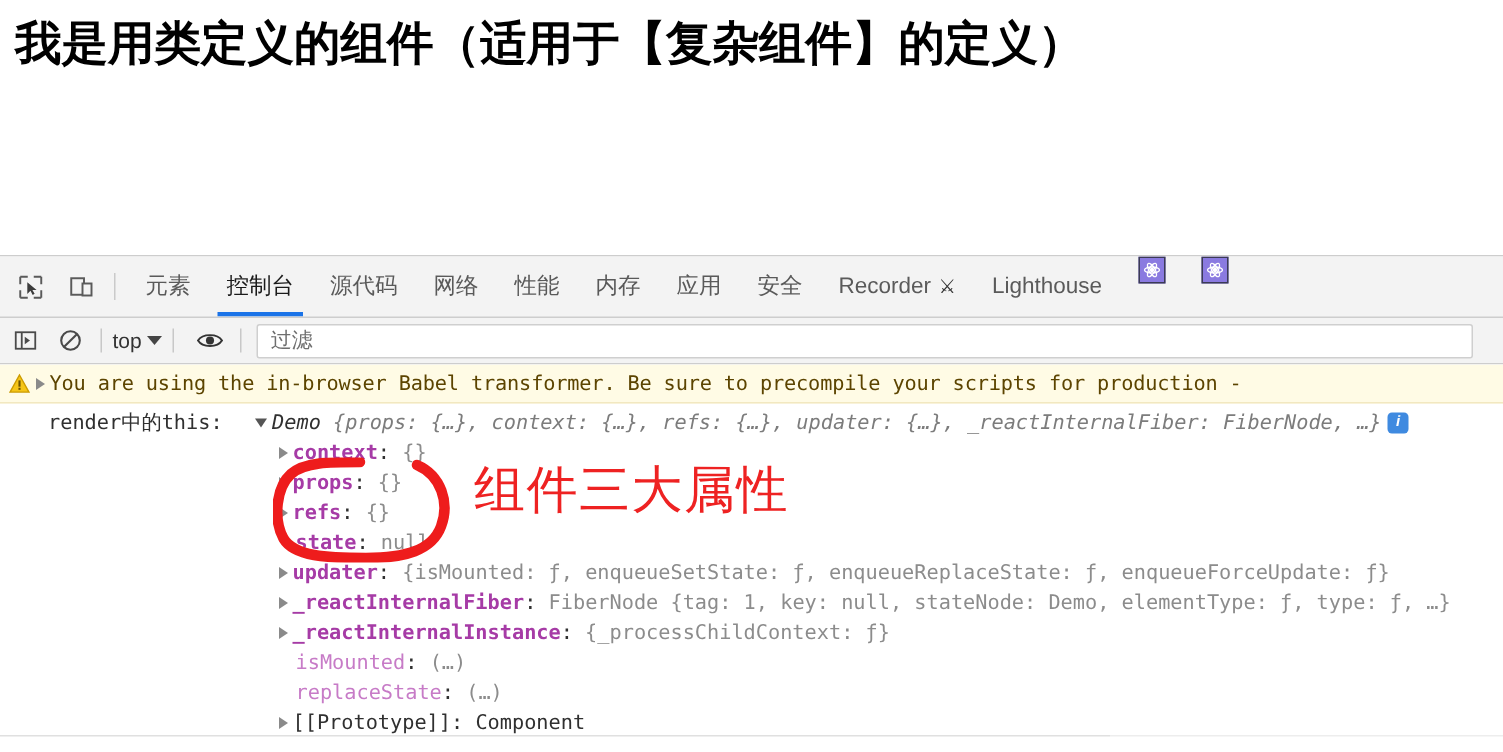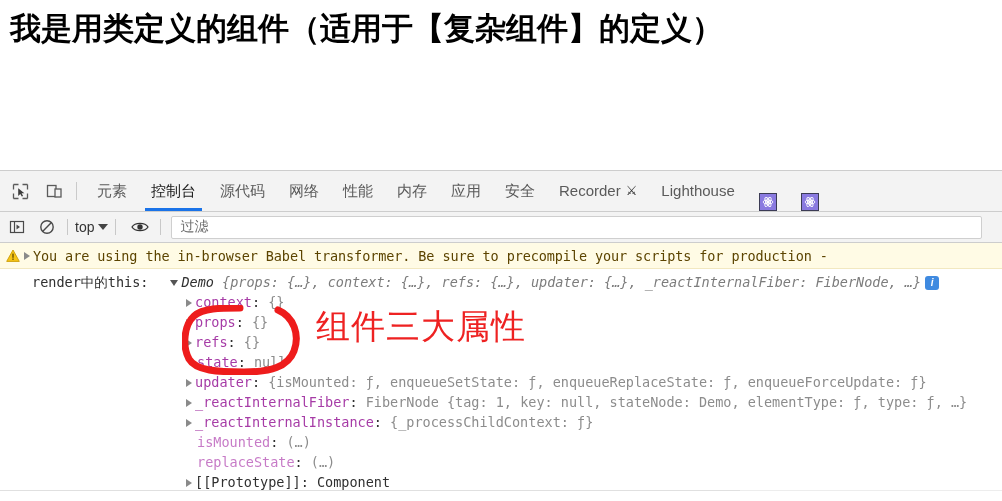--- a/index.html
+++ b/index.html
@@ -77,21 +77,21 @@
   .tab {
     font-size: 15px;
     color: #5a5a5a;
     padding: 0 12px;
     height: 40px;
     line-height: 40px;
     white-space: nowrap;
     flex: 0 0 auto;
     position: relative;
     display: flex;
-    align-items: flex-end;
+    align-items: flex-start;
     gap: 5px;
   }
   .tab.active {
     color: #1a1a1a;
   }
   .tab.active::after {
     content: "";
     position: absolute;
     left: 6px; right: 6px;
     bottom: 0;
@@ -234,21 +234,21 @@
 
   .log-line {
     position: absolute;
     white-space: nowrap;
     line-height: 19px;
     color: #303030;
   }
   .kw-label { color: #303030; }
   .obj-name { font-style: italic; color: #303030; }
   .obj-preview { font-style: italic; color: #7c7c7c; }
-  .prop-key { color: #a63ba6; font-weight: normal; }
+  .prop-key { color: #a63ba6; font-weight: bold; }
   .prop-key-plain { color: #c77bc7; }
   .val-gray { color: #8c8c8c; }
   .val-dark { color: #303030; }
   .info-badge {
     display: inline-block;
     width: 14px; height: 14px;
     background: #3f8ae0;
     border-radius: 3px;
     color: #fff;
     font-size: 10px;

